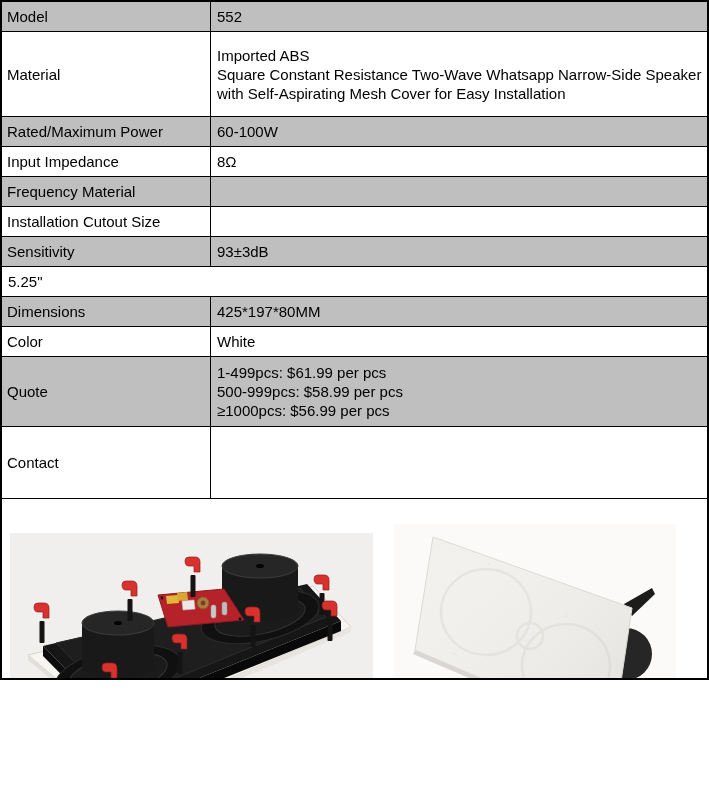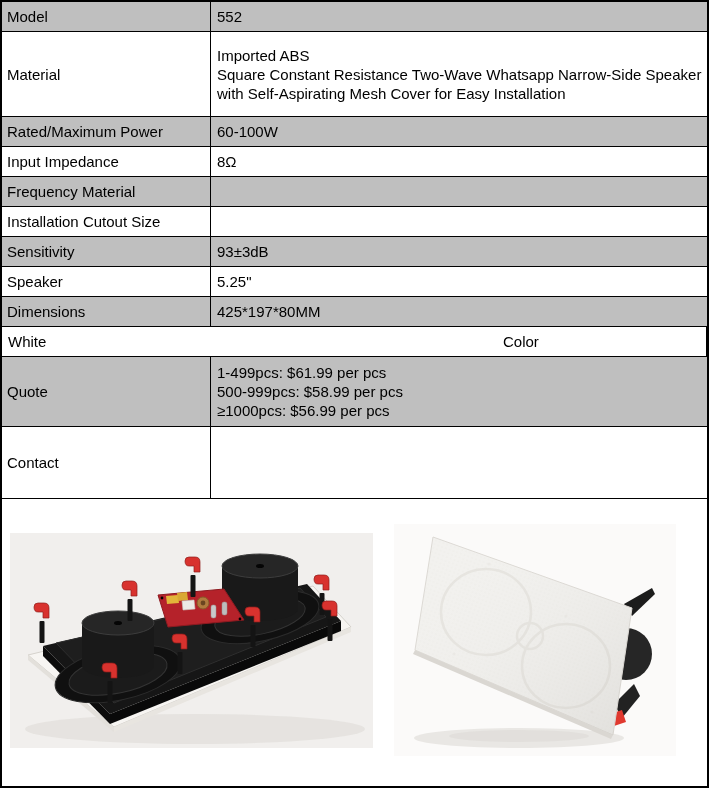--- a/index.html
+++ b/index.html
@@ -1,19 +1,19 @@
 <!DOCTYPE html>
 <html><head>
 <meta charset="utf-8">
 <style>
   html,body{margin:0;padding:0;background:#fff;}
   body{font-family:"Liberation Sans", sans-serif;color:#000;}
   .sheet{
     position:relative;
-    width:709px;height:788px;
+    width:709px;height:680px;
     box-sizing:border-box;
     border:2px solid #000;
     background:#fff;
     overflow:hidden;
   }
   .spec-table{width:100%;}
   .row{
     display:flex;
     box-sizing:border-box;
     border-bottom:1px solid #000;
@@ -79,30 +79,29 @@
       <div class="cell label">Frequency Material</div>
     </div>
     <div class="row h30">
       <div class="cell label">Installation Cutout Size</div>
     </div>
     <div class="row shade h30">
       <div class="cell label">Sensitivity</div>
       <div class="cell value">93±3dB</div>
     </div>
     <div class="row h30">
-      <div class="cell label">Speaker</div>
       <div class="cell value">5.25"</div>
     </div>
     <div class="row shade h30">
       <div class="cell label">Dimensions</div>
       <div class="cell value">425*197*80MM</div>
     </div>
     <div class="row h30">
+      <div class="cell label">Color</div>
       <div class="cell value">White</div>
-      <div class="cell label">Color</div>
     </div>
     <div class="row shade h70">
       <div class="cell label">Quote</div>
       <div class="cell value">1-499pcs: $61.99 per pcs
 500-999pcs: $58.99 per pcs
 ≥1000pcs: $56.99 per pcs</div>
     </div>
     <div class="row h72">
       <div class="cell label">Contact</div>
     </div>

